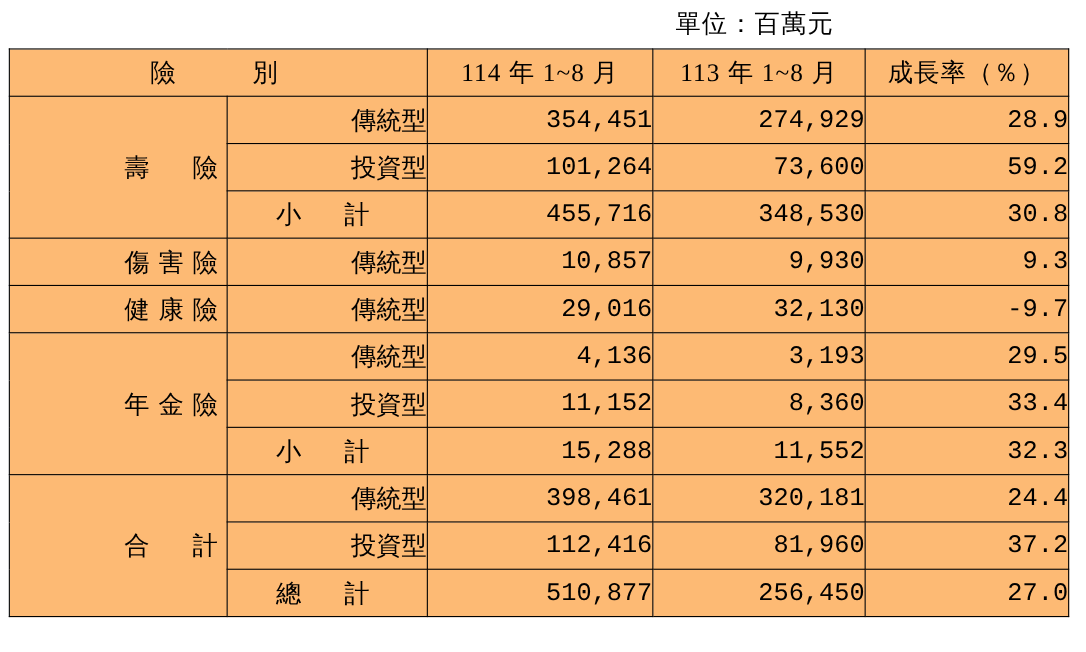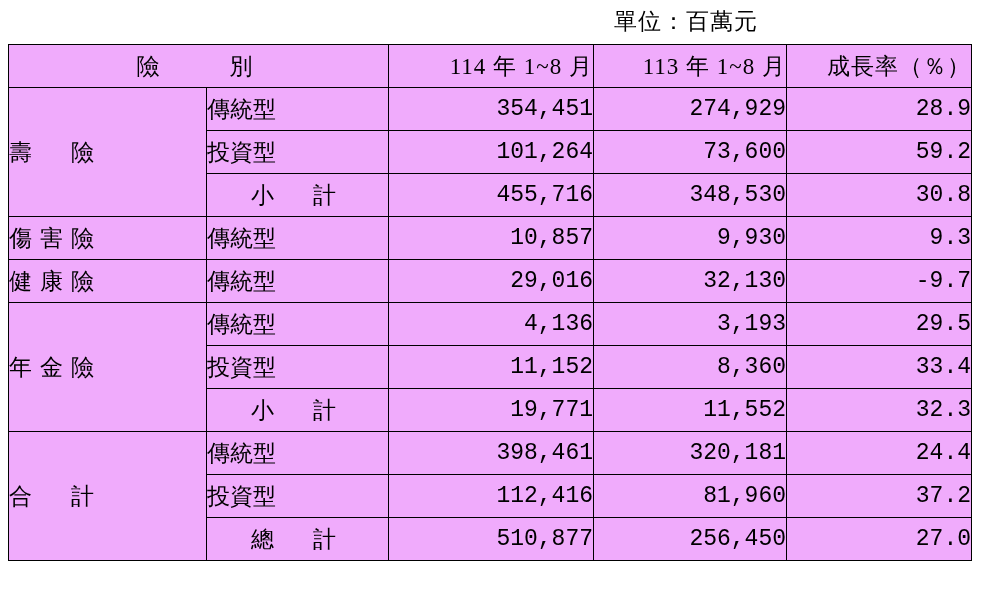--- a/index.html
+++ b/index.html
@@ -35,47 +35,47 @@
     width: 963px;
     border-collapse: collapse;
     table-layout: fixed;
     font-size: 23px;
   }
   table.stat td, table.stat th {
     border: 1px solid #000000;
     padding: 0;
     height: 42px;
     font-weight: normal;
-    background: #f0abfc;
+    background: #fdba74;
   }
   
   col.c-cat    { width: 198px; }
   col.c-type   { width: 182px; }
   col.c-cur    { width: 205px; }
   col.c-prev   { width: 193px; }
   col.c-growth { width: 185px; }
 
   .hdr {
-    text-align: right;
+    text-align: center;
     letter-spacing: 1px;
     height: 44px;
   }
   .hdr-span {
     text-align: center;
     letter-spacing: 8px;
     padding-left: 8px;
   }
   .cat {
-    text-align: left;
+    text-align: right;
     letter-spacing: 8px;
     padding-left: 8px;
     vertical-align: middle;
   }
   .type {
-    text-align: left;
+    text-align: right;
     padding-left: 42px;
   }
   .type-sub {
     text-align: center;
     padding-left: 42px;
     letter-spacing: 8px;
   }
   .num {
     text-align: right;
     padding-right: 10px;
@@ -151,21 +151,21 @@
         <td class="num">29.5</td>
       </tr>
       <tr>
         <td class="type">投資型</td>
         <td class="num">11,152</td>
         <td class="num">8,360</td>
         <td class="num">33.4</td>
       </tr>
       <tr>
         <td class="type-sub">小　計</td>
-        <td class="num">19,771</td>
+        <td class="num">15,288</td>
         <td class="num">11,552</td>
         <td class="num">32.3</td>
       </tr>
 
       <tr>
         <td class="cat" rowspan="3">合　計</td>
         <td class="type">傳統型</td>
         <td class="num">398,461</td>
         <td class="num">320,181</td>
         <td class="num">24.4</td>

